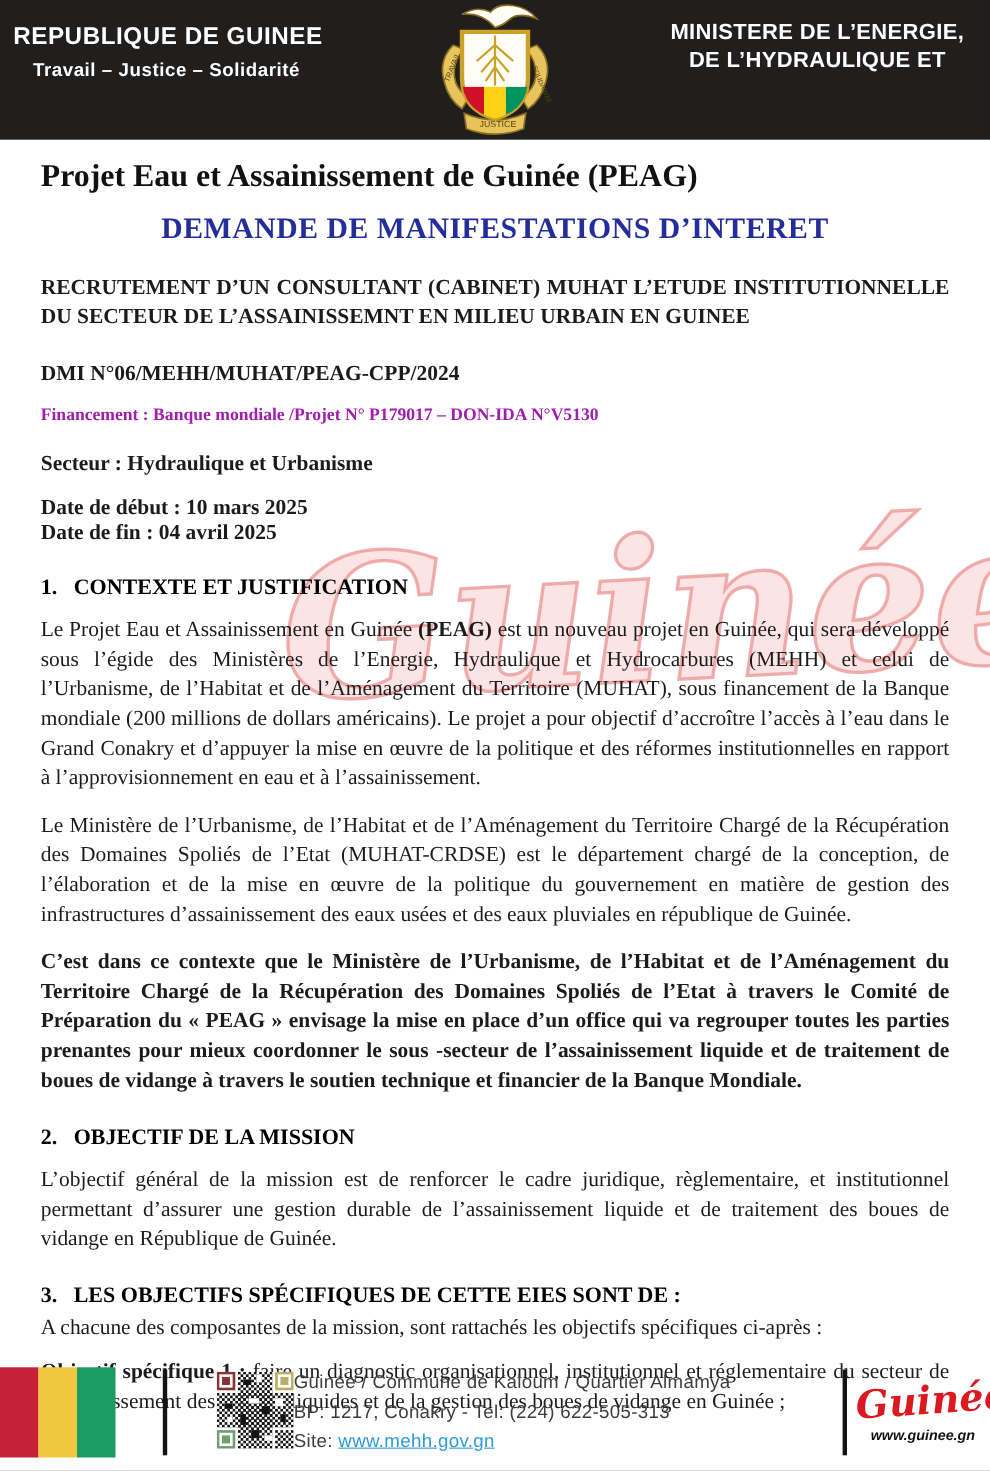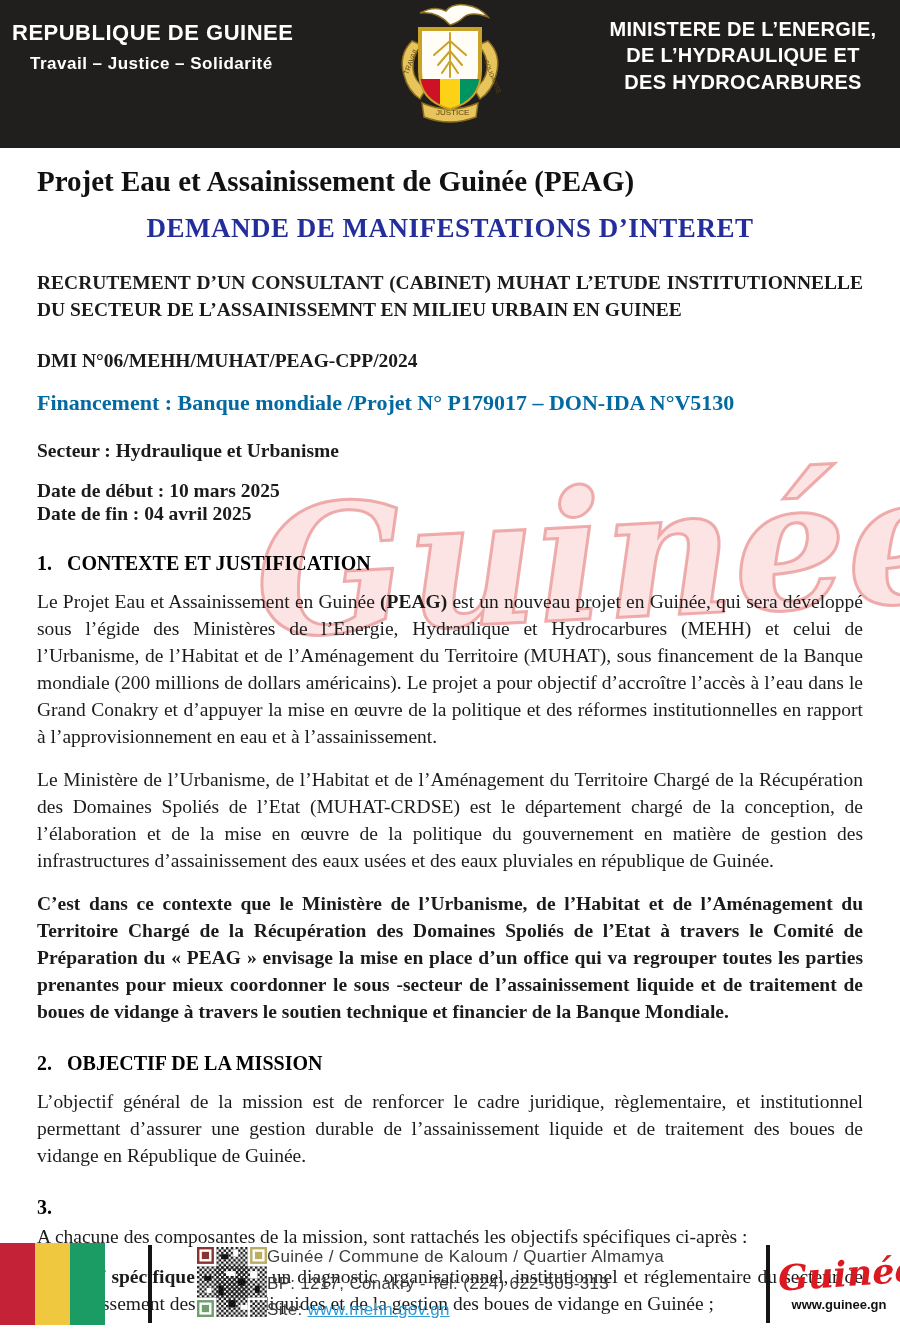--- a/index.html
+++ b/index.html
@@ -5,38 +5,38 @@
   * { margin:0; padding:0; box-sizing:border-box; }
   body { background:#888; }
   .page {
     position:relative; width:900px; height:1337px; background:#fff;
     margin:0 auto; overflow:hidden;
     font-family:"Liberation Serif", serif; color:#1b1b1b;
   }
 
   
   .top-bar {
-    position:relative; height:148px; background:#211e1e; color:#fff;
+    position:relative; height:127px; background:#211e1e; color:#fff;
     font-family:"Liberation Sans", sans-serif;
     display:flex; justify-content:space-between;
   }
   .hdr-left { padding:20px 0 0 12px; }
   .hdr-left .republic { font-size:22px; font-weight:bold; letter-spacing:0.5px; }
   .hdr-left .motto { font-size:17px; font-weight:bold; margin:8px 0 0 18px; letter-spacing:0.5px; }
   .hdr-right { padding:16px 14px 0 0; text-align:center; width:300px; }
   .hdr-right div { font-size:20px; font-weight:bold; line-height:1.32; letter-spacing:0.3px; }
   .emblem { position:absolute; left:50%; top:3px; transform:translateX(-50%); }
 
   
   .content { position:relative; z-index:1; padding:0 37px; }
   .project-title { margin-top:17px; text-align:left; font-size:29px; font-weight:bold; color:#111; }
   .demande-title { margin-top:15px; text-align:center; font-size:27px; font-weight:bold; color:#232E9B; letter-spacing:0.5px; }
   .recrutement { margin-top:25px; font-size:19.5px; line-height:27px; font-weight:bold; text-align:justify; }
   .dmi { margin-top:27px; text-align:left; font-size:19.5px; font-weight:bold; }
-  .financement { margin-top:18px; font-size:22px; font-weight:bold; color:#0369a1; }
+  .financement { margin-top:18px; font-size:16px; font-weight:bold; color:#a21caf; }
   .secteur { margin-top:24px; font-size:19.5px; font-weight:bold; }
   .dates { margin-top:17px; font-size:19.5px; font-weight:bold; line-height:23px; }
   .sec-heading { margin-top:27px; font-size:20px; font-weight:bold; color:#000; display:flex; }
   .sec-heading .num { width:30px; flex:none; }
   .body-p { font-size:19.5px; line-height:27px; text-align:justify; }
   .mt-first { margin-top:13px; }
   .mt-para { margin-top:16px; }
   .bold { font-weight:bold; }
   .bold-p { font-weight:bold; }
   .s3-intro { margin-top:4px; font-size:19.5px; line-height:27px; }
@@ -63,21 +63,21 @@
   .div1 { margin-left:43px; }
   .qr { margin-left:45px; flex:none; }
   .addr { flex:1; text-align:left; font-size:17px; color:#3d3d3d; line-height:1.55; letter-spacing:0.3px; }
   .addr a { color:#2E9BD6; text-decoration:underline; }
   .div2 { margin-right:8px; }
   .logo-block { width:122px; flex:none; text-align:center; }
   .logo-script {
     font-family:"DejaVu Serif", serif; font-style:italic; font-weight:bold;
     font-size:35px; color:#DC1920; transform:rotate(-4deg); display:inline-block; line-height:1;
   }
-  .logo-site { margin-top:6px; font-size:13px; font-weight:bold; color:#111; }
+  .logo-site { margin-top:6px; font-size:13px; font-weight:bold; color:#111;font-style:italic; }
 </style>
 </head>
 <body>
 
 <div class="page">
 
   <div class="watermark">Guinée</div>
 
   <header class="top-bar">
     <div class="hdr-left">
@@ -112,21 +112,20 @@
 
         <text x="40" y="72" font-size="7" fill="#5a4510" font-family="Liberation Sans, sans-serif" transform="rotate(-68 40 72)">TRAVAIL</text>
         <text x="68" y="112" font-size="8" fill="#5a4510" font-family="Liberation Sans, sans-serif">JUSTICE</text>
         <text x="116" y="58" font-size="6" fill="#5a4510" font-family="Liberation Sans, sans-serif" transform="rotate(68 116 58)">SOLIDARITÉ</text>
       </svg>
     </div>
 
     <div class="hdr-right">
       <div>MINISTERE DE L’ENERGIE,</div>
       <div>DE L’HYDRAULIQUE ET</div>
-      <div>DES HYDROCARBURES</div>
     </div>
   </header>
 
   <main class="content">
     <h1 class="project-title">Projet Eau et Assainissement de Guinée (PEAG)</h1>
     <h2 class="demande-title">DEMANDE DE MANIFESTATIONS D’INTERET</h2>
 
     <p class="recrutement">RECRUTEMENT D’UN CONSULTANT (CABINET) MUHAT L’ETUDE INSTITUTIONNELLE DU SECTEUR DE L’ASSAINISSEMNT EN MILIEU URBAIN EN GUINEE</p>
     <p class="dmi">DMI N°06/MEHH/MUHAT/PEAG-CPP/2024</p>
     <p class="financement">Financement : Banque mondiale /Projet N° P179017 – DON-IDA N°V5130</p>
@@ -145,20 +144,21 @@
     <p class="body-p mt-para bold-p">C’est dans ce contexte que le Ministère de l’Urbanisme, de l’Habitat et de l’Aménagement du Territoire Chargé de la Récupération des Domaines Spoliés de l’Etat à travers le Comité de Préparation du « PEAG » envisage la mise en place d’un office qui va regrouper toutes les parties prenantes pour mieux coordonner le sous -secteur de l’assainissement liquide et de traitement de boues de vidange à travers le soutien technique et financier de la Banque Mondiale.</p>
 
     <div class="sec-heading">
       <span class="num">2.</span>
       <span>OBJECTIF DE LA MISSION</span>
     </div>
     <p class="body-p mt-first">L’objectif général de la mission est de renforcer le cadre juridique, règlementaire, et institutionnel permettant d’assurer une gestion durable de l’assainissement liquide et de traitement des boues de vidange en République de Guinée.</p>
 
     <div class="sec-heading">
       <span class="num">3.</span>
+      <span>LES OBJECTIFS SPÉCIFIQUES DE CETTE EIES SONT DE :</span>
     </div>
     <p class="s3-intro">A chacune des composantes de la mission, sont rattachés les objectifs spécifiques ci-après :</p>
     <p class="body-p mt-first"><span class="bold">Objectif spécifique 1 : </span><span>faire un diagnostic organisationnel, institutionnel et réglementaire du secteur de l’assainissement des déchets liquides et de la gestion des boues de vidange en Guinée ;</span></p>
   </main>
 
   <footer class="footer">
     <div class="flag">
       <div style="background:#C32237"></div>
       <div style="background:#EFC83F"></div>
       <div style="background:#1B9C64"></div>

